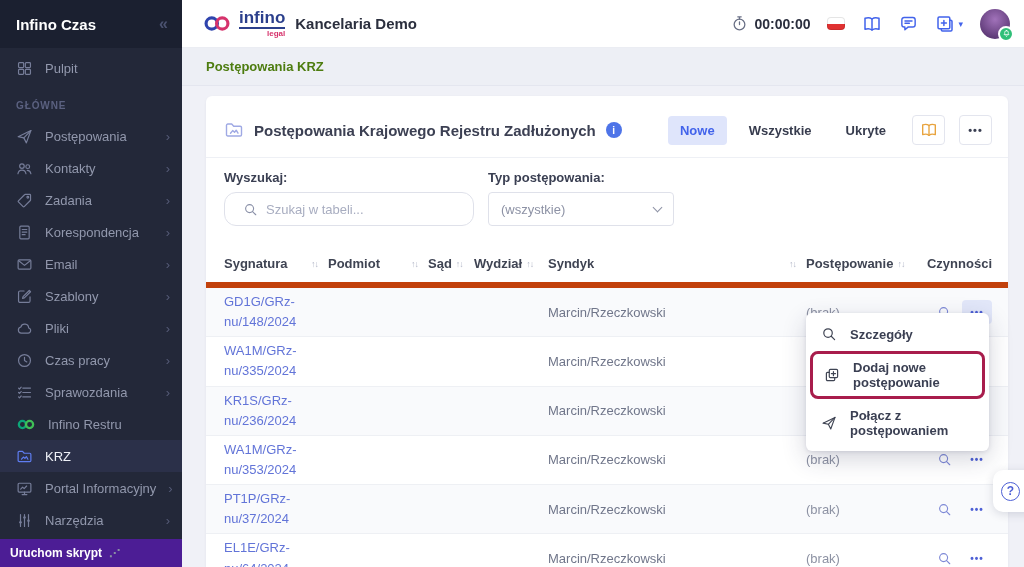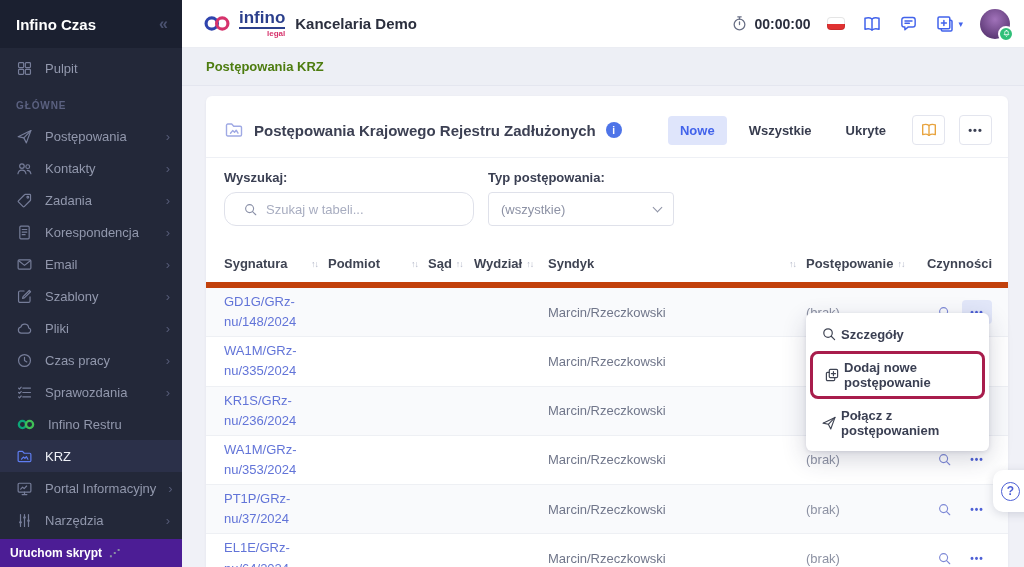--- a/index.html
+++ b/index.html
@@ -80,21 +80,21 @@
   .cell-link { color:#6274d8; line-height:1.55; text-decoration:none; cursor:pointer; display:inline-block; }
   .syn-txt { color:#70768a; }
   .brak { color:#8d92a3; }
   .czy-cell { display:flex; align-items:center; justify-content:flex-end; gap:6px; }
   .row-search { width:24px; height:24px; display:flex; align-items:center; justify-content:center; color:#7d88d6; cursor:pointer; }
   .row-more { width:30px; height:24px; border-radius:4px; display:flex; align-items:center; justify-content:center; color:#4c5fd5; font-size:10px; letter-spacing:1px; font-weight:700; cursor:pointer; }
   .row-more.open { background:#e2e7f9; }
 
   
   .ctx-menu { position:absolute; left:806px; top:313px; width:183px; background:#fff; border-radius:6px; box-shadow:0 8px 24px rgba(40,45,80,.20), 0 1px 4px rgba(40,45,80,.12); padding:5px 0; z-index:50; }
-  .menu-item { display:flex; align-items:center; gap:4px; padding:8px 15px; font-size:13px; font-weight:600; color:#3a3f52; cursor:pointer; }
+  .menu-item { display:flex; align-items:center; gap:13px; padding:8px 15px; font-size:13px; font-weight:600; color:#3a3f52; cursor:pointer; }
   .menu-item .mico { color:#3f4453; flex:none; }
   .hl-box { margin:1px 4px; border:3px solid #a81d4c; border-radius:8px; }
   .hl-box .menu-item { padding:6px 11px; }
 
   
   .help-fab { position:absolute; right:-15px; top:470px; width:46px; height:42px; background:#fff; border-radius:10px; box-shadow:0 2px 10px rgba(40,45,80,.16); display:flex; align-items:center; padding-left:8px; z-index:40; cursor:pointer; }
   .q-circle { width:19px; height:19px; border-radius:50%; border:1.6px solid #4c5fd5; color:#4c5fd5; font-size:12px; font-weight:700; display:flex; align-items:center; justify-content:center; }
 
   .ic { display:block; }
 </style>

